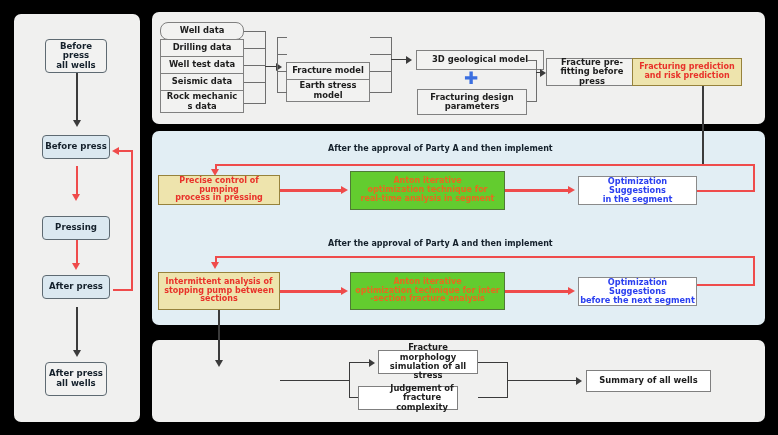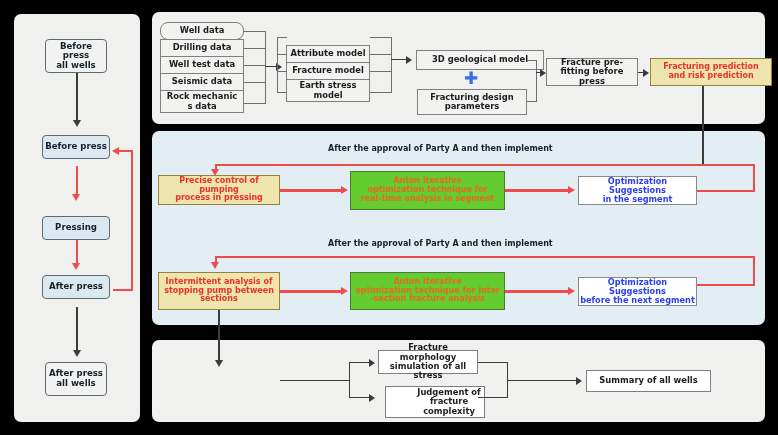--- a/index.html
+++ b/index.html
@@ -88,21 +88,20 @@
 
   <div class="ln-grey" style="left:265px;top:31px;width:1px;height:73px;"></div>
   <div class="ln-grey" style="left:244px;top:31px;width:22px;height:1px;"></div>
   <div class="ln-grey" style="left:244px;top:48px;width:22px;height:1px;"></div>
   <div class="ln-grey" style="left:244px;top:65px;width:22px;height:1px;"></div>
   <div class="ln-grey" style="left:244px;top:82px;width:22px;height:1px;"></div>
   <div class="ln-grey" style="left:244px;top:103px;width:22px;height:1px;"></div>
   <div class="ln" style="left:265px;top:66px;width:12px;height:1.4px;"></div>
   <div class="arw arw-r" style="left:276px;top:62.5px;"></div>
 
-  <div class="box b-stack" style="left:286px;top:45px;width:84px;height:18px;white-space:pre-line;">Attribute model</div>
   <div class="box b-stack" style="left:286px;top:62px;width:84px;height:18px;white-space:pre-line;">Fracture model</div>
   <div class="box b-stack" style="left:286px;top:79px;width:84px;height:23px;white-space:pre-line;">Earth stress
 model</div>
 
   <div class="ln-grey" style="left:277px;top:37px;width:1px;height:56px;"></div>
   <div class="ln-grey" style="left:277px;top:37px;width:10px;height:1px;"></div>
   <div class="ln-grey" style="left:277px;top:54px;width:10px;height:1px;"></div>
   <div class="ln-grey" style="left:277px;top:71px;width:10px;height:1px;"></div>
   <div class="ln-grey" style="left:277px;top:92px;width:10px;height:1px;"></div>
 
@@ -124,21 +123,21 @@
   <div class="ln-grey" style="left:536px;top:60px;width:1px;height:42px;"></div>
   <div class="ln" style="left:536px;top:72px;width:5px;height:1.4px;"></div>
   <div class="arw arw-r" style="left:540px;top:68.5px;"></div>
 
   <div class="box b-plain" style="left:546px;top:58px;width:92px;height:28px;white-space:pre-line;">Fracture pre-
 fitting before press</div>
 
   <div class="ln" style="left:638px;top:71.5px;width:6px;height:1.4px;"></div>
   <div class="arw arw-r" style="left:643px;top:68.5px;"></div>
 
-  <div class="box b-tan" style="left:650px;top:58px;width:122px;height:28px;white-space:pre-line;">Fracturing prediction
+  <div class="box b-tan" style="left:632px;top:58px;width:110px;height:28px;white-space:pre-line;">Fracturing prediction
 and risk prediction</div>
 
   <div class="ln" style="left:702px;top:86px;width:1.6px;height:79px;"></div>
 
   <div class="panel panel-blue" style="left:152px;top:131px;width:613px;height:194px;"></div>
 
   <div class="ln" style="left:702px;top:131px;width:1.6px;height:34px;"></div>
 
   <span class="lbl" style="left:328px;top:144px;">After the approval of Party A and then implement</span>
 
@@ -200,21 +199,21 @@
 
   <div class="ln" style="left:280px;top:380px;width:70px;height:1.3px;"></div>
   <div class="ln" style="left:349px;top:362px;width:1.3px;height:36px;"></div>
   <div class="ln" style="left:349px;top:362px;width:21px;height:1.3px;"></div>
   <div class="arw arw-r" style="left:369px;top:358.5px;"></div>
   <div class="ln" style="left:349px;top:397px;width:21px;height:1.3px;"></div>
   <div class="arw arw-r" style="left:369px;top:393.5px;"></div>
 
   <div class="box b-white" style="left:378px;top:350px;width:100px;height:24px;white-space:pre-line;">Fracture morphology
 simulation of all stress</div>
-  <div class="box b-white" style="left:385px;top:386px;width:100px;height:32px;white-space:pre-line;padding-left:28px;">Judgement of fracture
+  <div class="box b-white" style="left:358px;top:386px;width:100px;height:24px;white-space:pre-line;padding-left:28px;">Judgement of fracture
 complexity</div>
 
   <div class="ln" style="left:478px;top:362px;width:30px;height:1.3px;"></div>
   <div class="ln" style="left:478px;top:397px;width:30px;height:1.3px;"></div>
   <div class="ln" style="left:507px;top:362px;width:1.3px;height:36px;"></div>
   <div class="ln" style="left:507px;top:380px;width:70px;height:1.3px;"></div>
   <div class="arw arw-r" style="left:576px;top:376.5px;"></div>
 
   <div class="box b-white" style="left:586px;top:370px;width:125px;height:22px;white-space:pre-line;">Summary of all wells</div>
 

